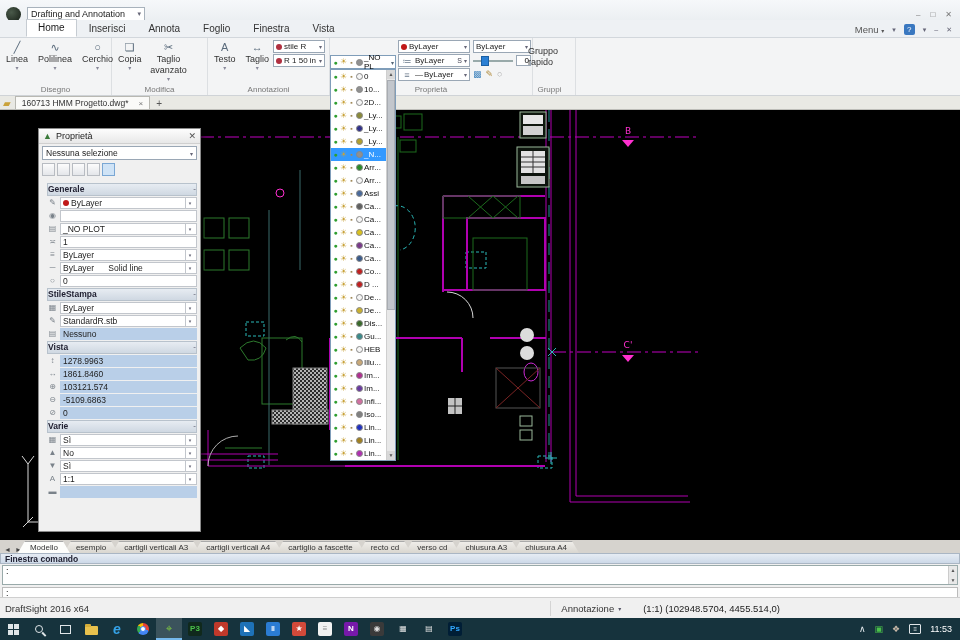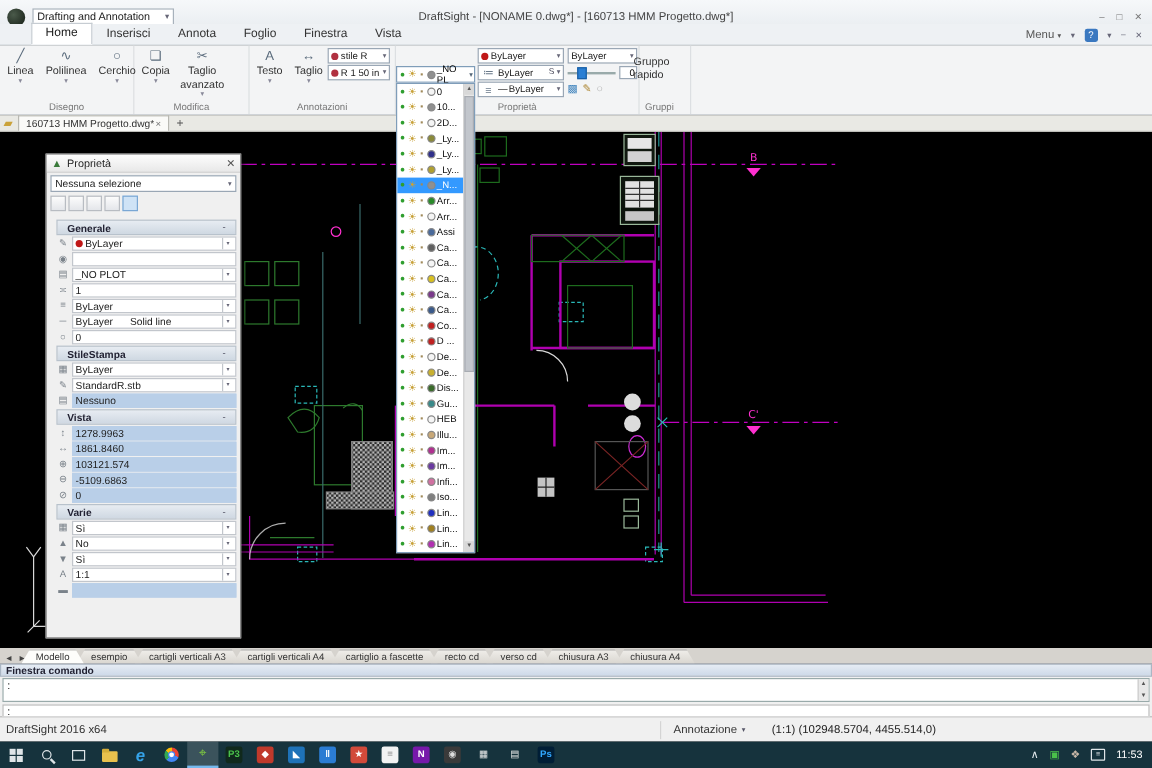--- a/index.html
+++ b/index.html
@@ -53,42 +53,42 @@
   .ld-i{font-size:7px;line-height:1;width:7px;text-align:center;flex:0 0 auto;}
   .i-on{color:#2f9e2f;}.i-sun{color:#c8a23a;font-size:8px;}.i-lock{color:#a08a5a;}
   .sw{width:7px;height:7px;border-radius:50%;border:1px solid #888;flex:0 0 auto;}
   .ld-scroll{position:absolute;right:0;top:0;bottom:0;width:9px;background:#e8e8e8;border-left:1px solid #cfcfcf;}
   .ld-scroll .sa{height:9px;font-size:5px;text-align:center;color:#555;background:#d8d8d8;line-height:9px;}
   .ld-scroll .sa.down{position:absolute;bottom:0;left:0;right:0;}
   .ld-thumb{position:absolute;top:10px;left:0;right:0;height:230px;background:#c2c6cc;border:1px solid #a8acb2;}
   
   #doctabs{top:96px;height:14px;background:#e9e9e4;border-bottom:1px solid #bdbdb8;display:flex;align-items:flex-end;font-size:8.5px;}
   .dt-folder{color:#caa23a;font-size:10px;margin:0 4px 0 3px;}
-  .doctab{background:#fafaf8;border:1px solid #b8b8b2;border-bottom:none;height:13px;display:flex;align-items:center;gap:1px;padding:0 6px;color:#333;text-align:center;}
+  .doctab{background:#fafaf8;border:1px solid #b8b8b2;border-bottom:none;height:13px;display:flex;align-items:center;gap:10px;padding:0 6px;color:#333;text-align:center;}
   .doctab .x{color:#777;font-size:8px;}
   .dt-plus{margin-left:6px;color:#555;font-size:10px;}
   
   #canvas{top:110px;height:430px;background:#000;}
   #lefttools{position:absolute;left:0;top:4px;width:16px;display:flex;flex-direction:column;gap:8px;align-items:center;}
   .lt-ico{font-size:9px;line-height:1;}
   .lt-ico:nth-child(odd){color:#b8a23a;}
   .lt-ico:nth-child(even){color:#7a8fc0;}
   
   #props{position:absolute;left:38px;top:128px;width:163px;height:404px;background:#f0f0f0;border:1px solid #8a8a8a;z-index:20;font-size:8.5px;color:#222;box-shadow:2px 2px 4px rgba(0,0,0,.5);}
   .pp-title{height:15px;display:flex;align-items:center;gap:4px;padding:0 4px;background:linear-gradient(#fdfdfd,#e8e8e8);border-bottom:1px solid #d0d0d0;font-size:9px;}
   .pp-title .ti{color:#3a7a3a;font-size:9px;}
   .pp-title .px{margin-left:auto;color:#555;font-size:9px;}
   .pp-sel{margin:2px 3px;height:14px;background:#fff;border:1px solid #9aa7b5;display:flex;align-items:center;padding:0 3px;font-size:8.5px;}
   .pp-sel .chev{margin-left:auto;font-size:6px;color:#667;}
   .pp-tools{display:flex;gap:2px;padding:1px 3px 3px;}
   .pp-tb{width:13px;height:13px;border:1px solid #b8bcc2;background:linear-gradient(#fcfcfc,#e4e6ea);font-size:8px;color:#5a6b7c;text-align:center;line-height:12px;}
   .pp-tb.sel{background:#cfe3f6;border-color:#7aa7d4;}
   .pp-body{padding:4px 3px 0 8px;}
   .pp-sec{margin-bottom:1px;}
-  .pp-hdr{height:13px;background:linear-gradient(#e7ecf2,#cfd8e2);border:1px solid #b8c2cc;display:flex;align-items:center;padding:0 8px;font-weight:bold;font-size:8.5px;color:#223;}
+  .pp-hdr{height:13px;background:linear-gradient(#e7ecf2,#cfd8e2);border:1px solid #b8c2cc;display:flex;align-items:flex-start;padding:0 0;font-weight:bold;font-size:8.5px;color:#223;}
   .pp-hdr .col{margin-left:auto;font-weight:normal;color:#556;font-size:8px;}
   .pp-row{height:12.5px;display:flex;align-items:center;gap:2px;margin-top:0.5px;}
   .pp-ric{width:11px;text-align:center;font-size:8px;color:#7a828a;flex:0 0 auto;}
   .pp-field{flex:1;height:12px;background:#fff;border:1px solid #c2c6cc;display:flex;align-items:center;padding:0 2px;gap:2px;white-space:pre;overflow:hidden;}
   .pp-row.hl .pp-field{background:#b9cfe8;border-color:#b9cfe8;}
   .pp-dd{display:none;width:9px;height:10px;border-left:1px solid #c2c6cc;font-size:5px;color:#667;align-items:center;justify-content:center;}
   .pp-row.dd .pp-dd{display:flex;}
   .pp-sw{display:none;width:6px;height:6px;border-radius:50%;}
   .pp-sw[style]{display:inline-block;}
   
@@ -149,21 +149,20 @@
 
   <span class="qat-btn"></span>
       <span class="qat-btn"></span>
       <span class="qat-btn"></span>
       <span class="qat-btn"></span>
       <span class="qat-btn"></span>
       <span class="qat-btn"></span>
       <span class="qat-btn"></span>
       <span class="qat-btn"></span>
     </div>
-  <div class="win-title">DraftSight - [NONAME 0.dwg*] - [160713 HMM Progetto.dwg*]</div>
   <div class="win-ctrls">
     <span>–</span>
     <span>□</span>
     <span>✕</span>
   </div>
 </div>
 
 <div id="menubar" class="band">
   <div style="display:flex;align-items:flex-end;">
 

